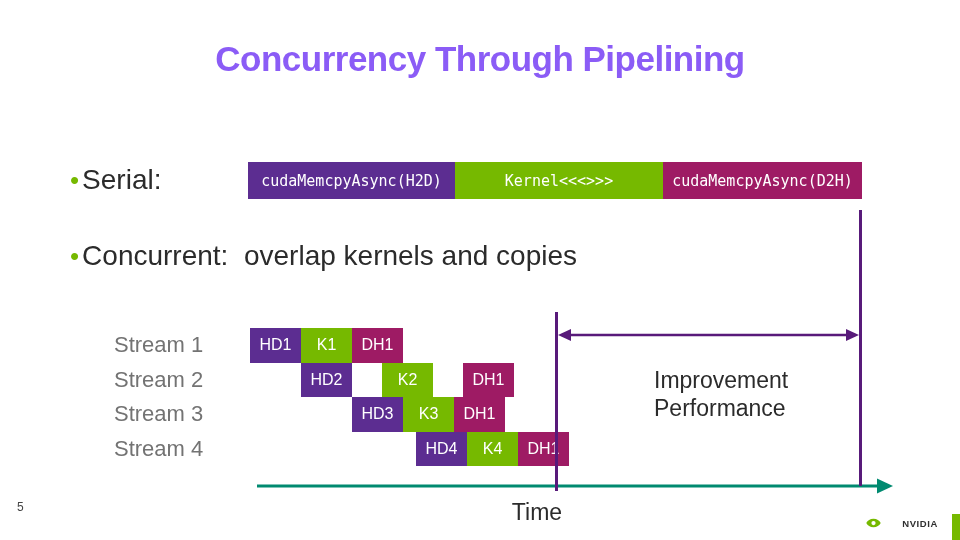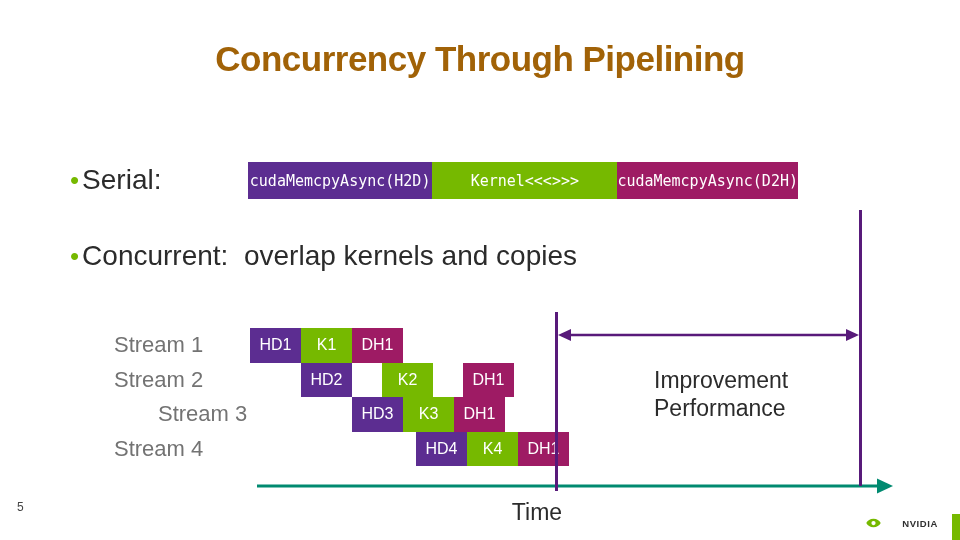--- a/index.html
+++ b/index.html
@@ -1,37 +1,37 @@
 <!DOCTYPE html>
 <html style="--h2d-purple: #5c2d91; --kernel-green: #76b900; --d2h-magenta: #9e1b64; --axis-teal: #008a70; --arrow-purple: #581a7a; --accent-green: #76b900;"><head>
 <meta charset="utf-8">
 <style>
   html,body{margin:0;padding:0;background:#fff;}
   .slide{position:relative;width:960px;height:540px;background:#ffffff;
          font-family:"Liberation Sans",sans-serif;overflow:hidden;}
 
   .title{position:absolute;top:16px;left:0;width:100%;text-align:center;
-         font-size:35px;font-weight:bold;color:#a16207;letter-spacing:-0.5px;}
+         font-size:35px;font-weight:bold;color:#8b5cf6;letter-spacing:-0.5px;}
 
   .bullet-line{position:absolute;left:70px;display:flex;align-items:baseline;
                font-size:28px;color:#2b2b2b;}
   .serial-line{top:164px;}
   .concurrent-line{top:240px;}
   .bullet{color:var(--accent-green,#76b900);margin-right:3px;font-size:26px;}
   .bullet-text{white-space:pre;}
 
-  .serial-bar{position:absolute;left:248px;top:162px;width:550px;height:37px;display:flex;}
+  .serial-bar{position:absolute;left:248px;top:162px;width:614px;height:37px;display:flex;}
   .seg{height:100%;display:flex;align-items:center;justify-content:center;color:#fff;
        font-family:"DejaVu Sans Mono",monospace;font-size:15px;}
   .seg-h2d{width:207px;background:var(--h2d-purple,#5c2d91);}
   .seg-k{width:208px;background:var(--kernel-green,#76b900);}
   .seg-d2h{width:199px;background:var(--d2h-magenta,#9e1b64);}
 
   .stream-label{position:absolute;left:114px;font-size:22px;color:#737373;}
-  .lbl0{top:332px;} .lbl1{top:366.5px;} .lbl2{top:401px;margin-left:44px;} .lbl3{top:435.5px;}
+  .lbl0{top:332px;} .lbl1{top:366.5px;} .lbl2{top:401px;} .lbl3{top:435.5px;}
 
   .stream-row{position:absolute;display:flex;height:34.5px;}
   .row0{top:328px;left:250px;} .row1{top:362.5px;left:301px;gap:30px;}
   .row2{top:397px;left:352px;}  .row3{top:431.5px;left:403px;padding-left:13px;}
   .blk{width:51px;display:flex;align-items:center;justify-content:center;
        color:#fff;font-size:16px;}
   .blk-h2d{background:var(--h2d-purple,#5c2d91);}
   .blk-k{background:var(--kernel-green,#76b900);}
   .blk-d2h{background:var(--d2h-magenta,#9e1b64);}
 

